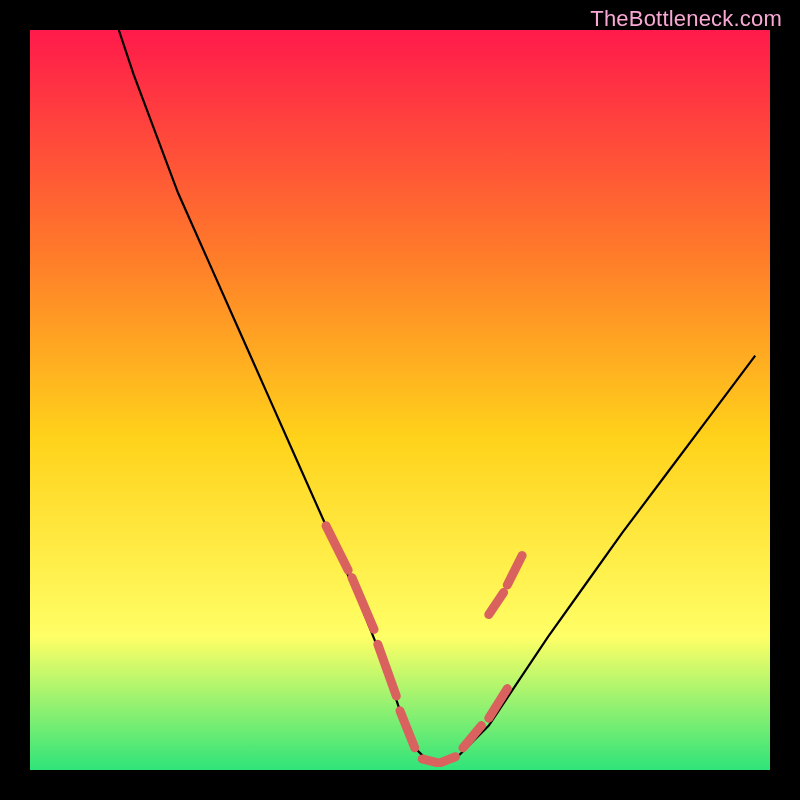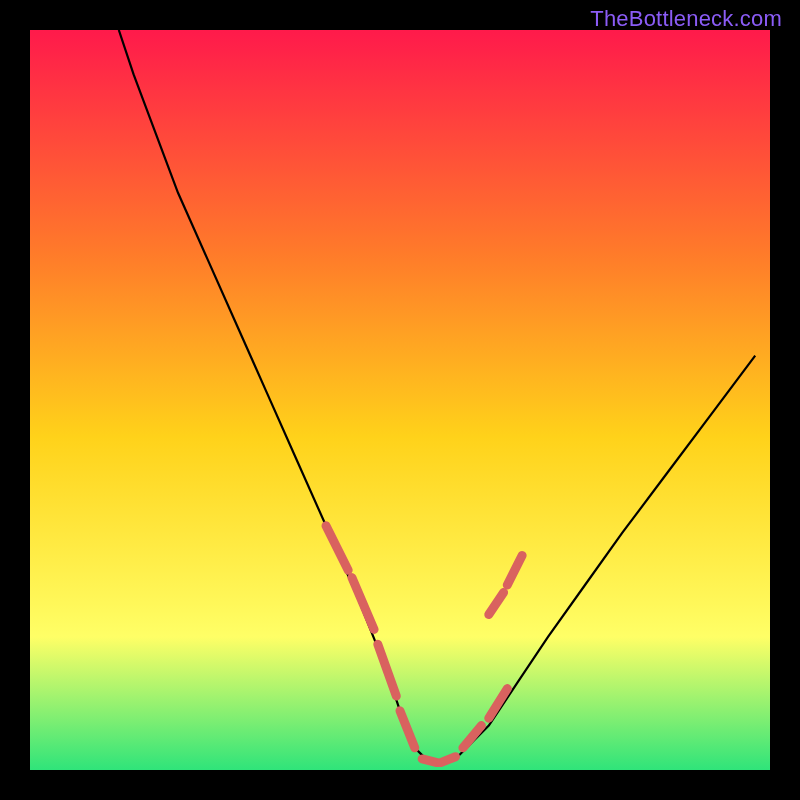--- a/index.html
+++ b/index.html
@@ -8,21 +8,21 @@
     width: 800px;
     height: 800px;
     background: #000;
     position: relative;
     font-family: Arial, Helvetica, sans-serif;
   }
   .watermark {
     position: absolute;
     top: 6px;
     right: 18px;
-    color: #8b5cf6;
+    color: #f9a8d4;
     font-size: 22px;
     font-weight: 400;
     letter-spacing: 0.2px;
   }
   .plot-wrap {
     position: absolute;
     left: 30px;
     top: 30px;
     width: 740px;
     height: 740px;

